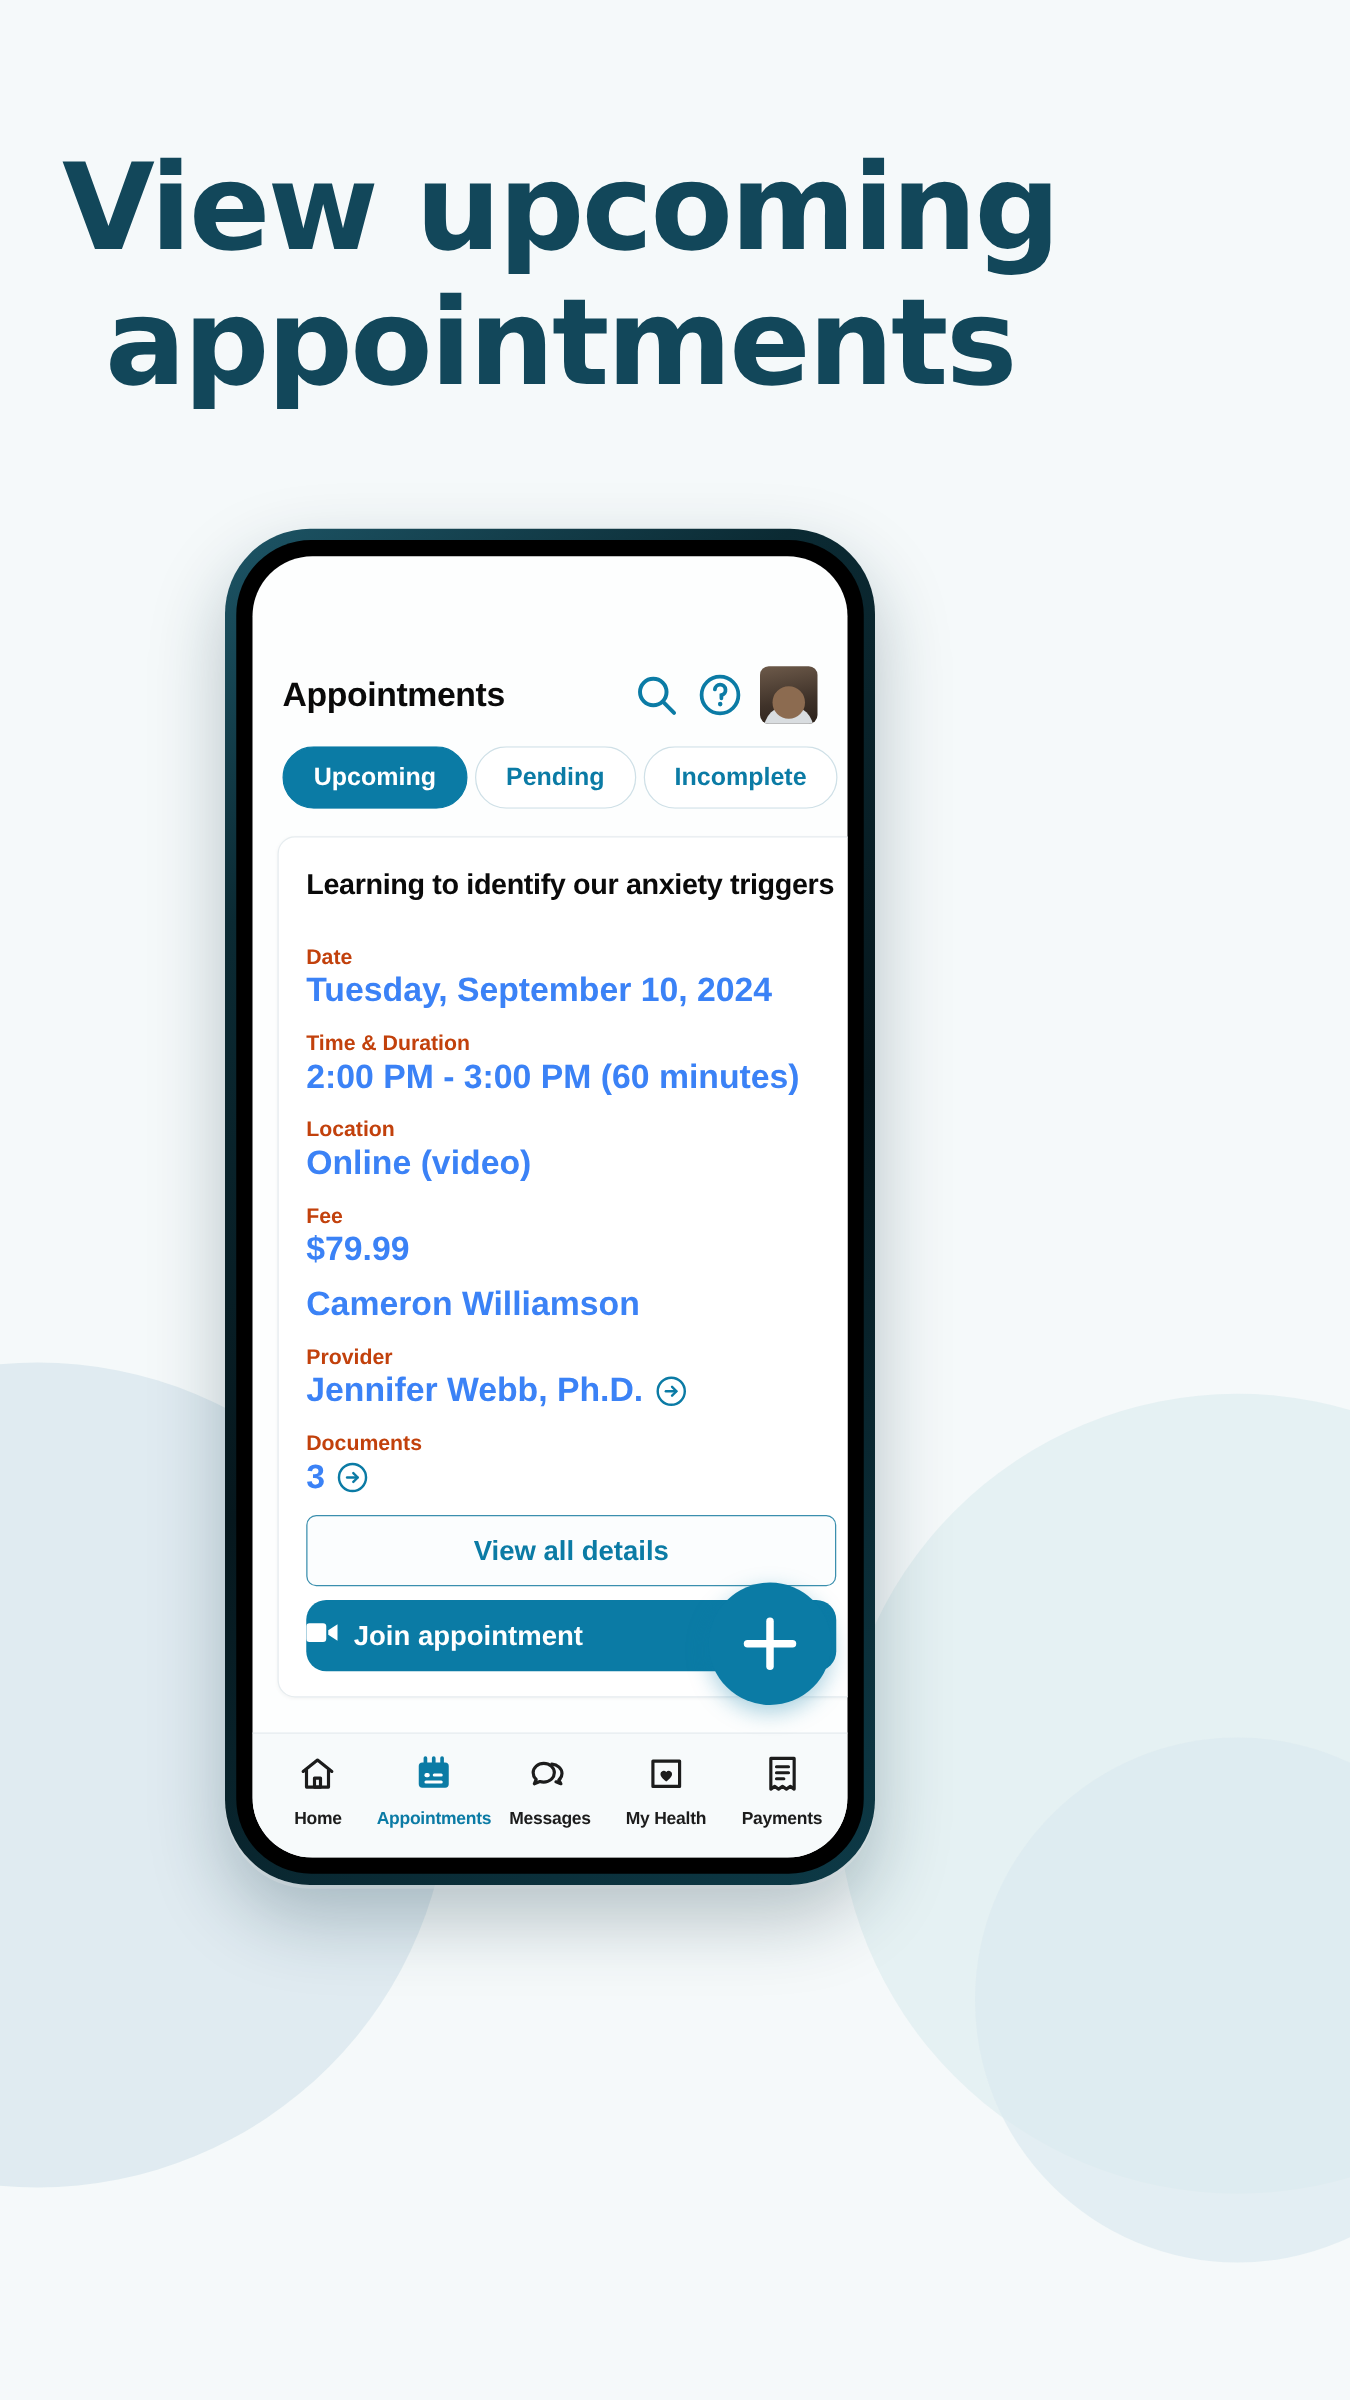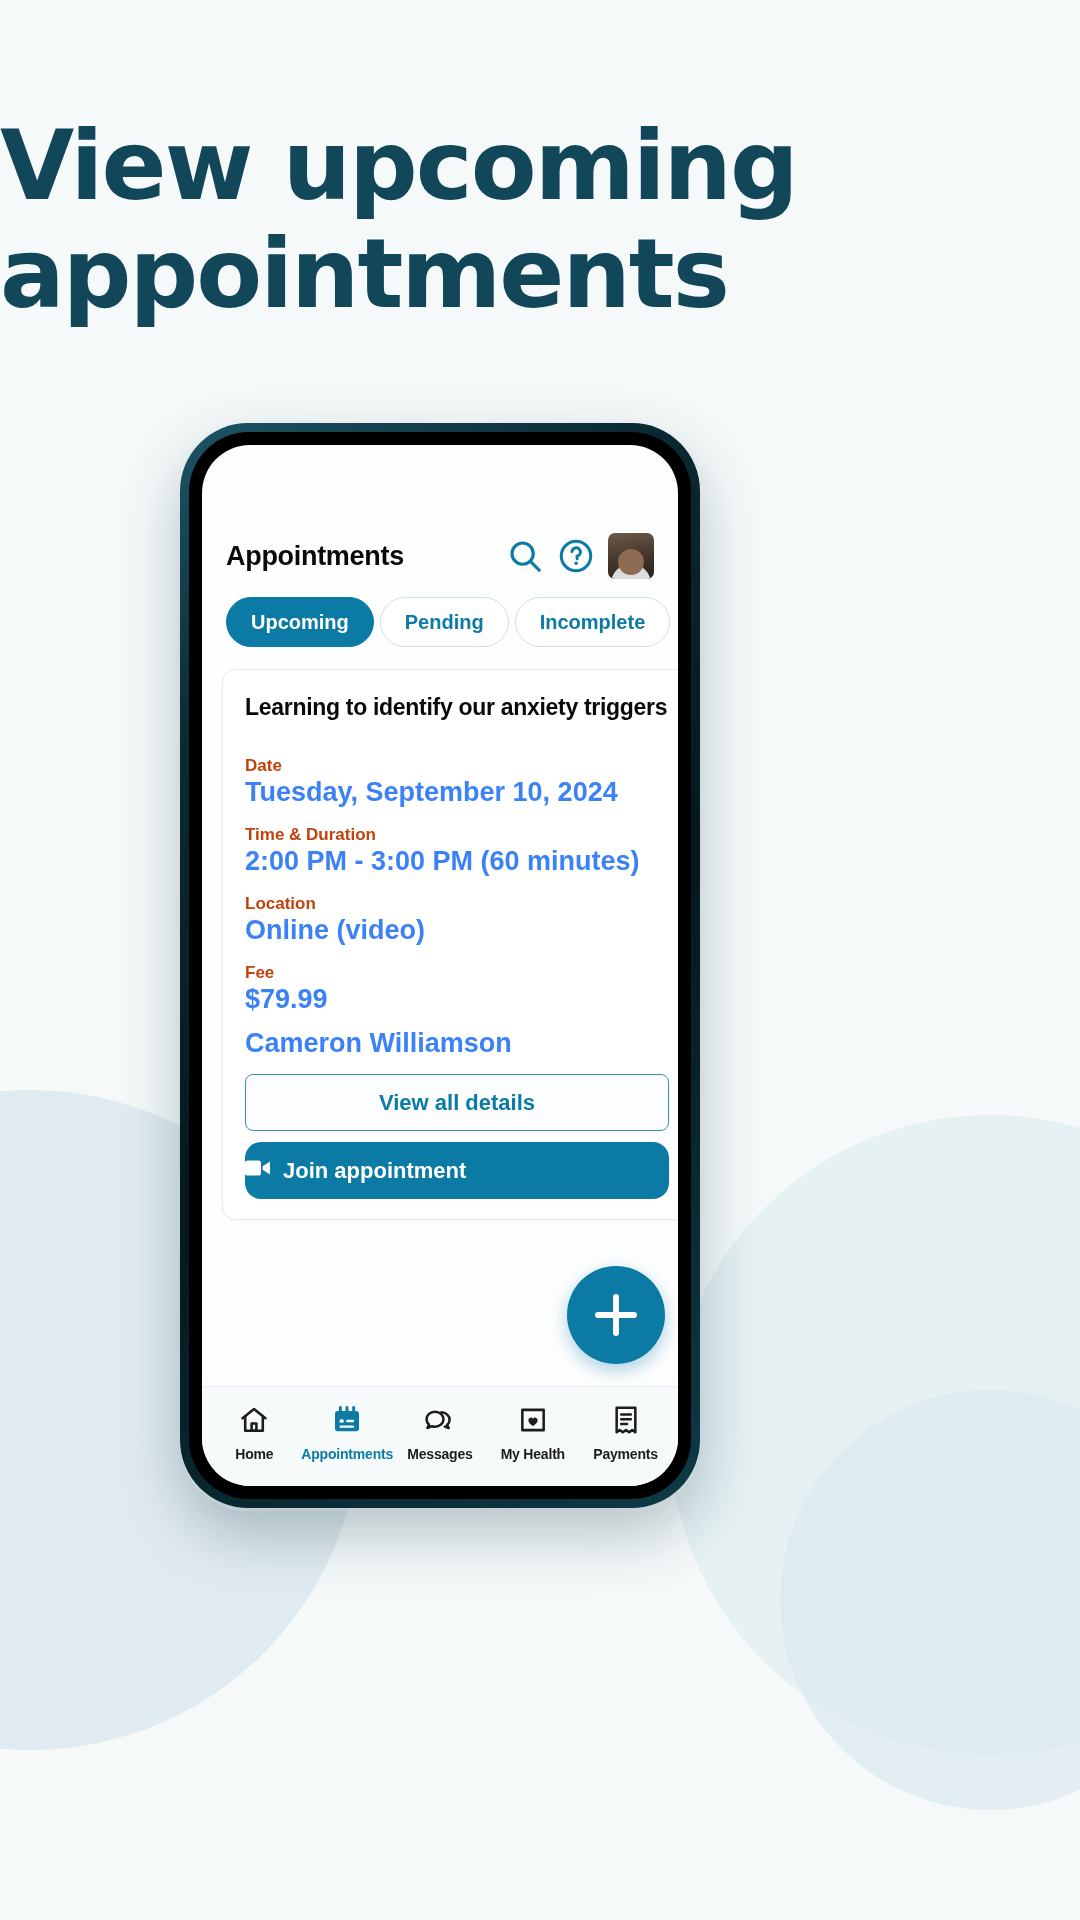--- a/index.html
+++ b/index.html
@@ -38,21 +38,21 @@
     width: 420px; height: 420px;
     border-radius: 50%;
     background: #dbeaef;
     opacity: .7;
   }
 
   
   .headline {
     position: absolute;
     top: 112px; left: 0; width: 896px;
-    text-align: left;
+    text-align: center;
     color: #12475a;
     font-family: "DejaVu Sans", sans-serif;
     font-weight: 700;
     font-size: 96px;
     line-height: 108px;
     letter-spacing: -2px;
   }
 
   
   .phone {
@@ -296,21 +296,47 @@
 
           <div class="field">
             <div class="field-label">Fee</div>
             <div class="field-value">$79.99</div>
           </div>
 
           <div class="field">
             <div class="field-value">Cameron Williamson</div>
           </div>
 
-
+          <div class="field">
+            <div class="field-label">Provider</div>
+            <div class="field-value">
+              <span>Jennifer Webb, Ph.D.</span>
+              <span class="arrow-circle">
+                <svg width="26" height="26" viewBox="0 0 24 24" fill="none" stroke="#0b7ba5" stroke-width="1.8" stroke-linecap="round" stroke-linejoin="round">
+                  <circle cx="12" cy="12" r="10"></circle>
+                  <path d="M8 12h7.6"></path>
+                  <path d="M12.6 8.8L15.9 12l-3.3 3.2"></path>
+                </svg>
+              </span>
+            </div>
+          </div>
+
+          <div class="field">
+            <div class="field-label">Documents</div>
+            <div class="field-value">
+              <span>3</span>
+              <span class="arrow-circle">
+                <svg width="26" height="26" viewBox="0 0 24 24" fill="none" stroke="#0b7ba5" stroke-width="1.8" stroke-linecap="round" stroke-linejoin="round">
+                  <circle cx="12" cy="12" r="10"></circle>
+                  <path d="M8 12h7.6"></path>
+                  <path d="M12.6 8.8L15.9 12l-3.3 3.2"></path>
+                </svg>
+              </span>
+            </div>
+          </div>
 
           <div class="btn-outline">View all details</div>
 
           <div class="btn-primary">
             <span>
               <svg width="26" height="20" viewBox="0 0 26 20" fill="#ffffff">
                 <rect x="0" y="2.5" width="16" height="15" rx="2.6"></rect>
                 <path d="M17.6 8.2 L25 3.4 V16.6 L17.6 11.8 Z"></path>
               </svg>
             </span>

